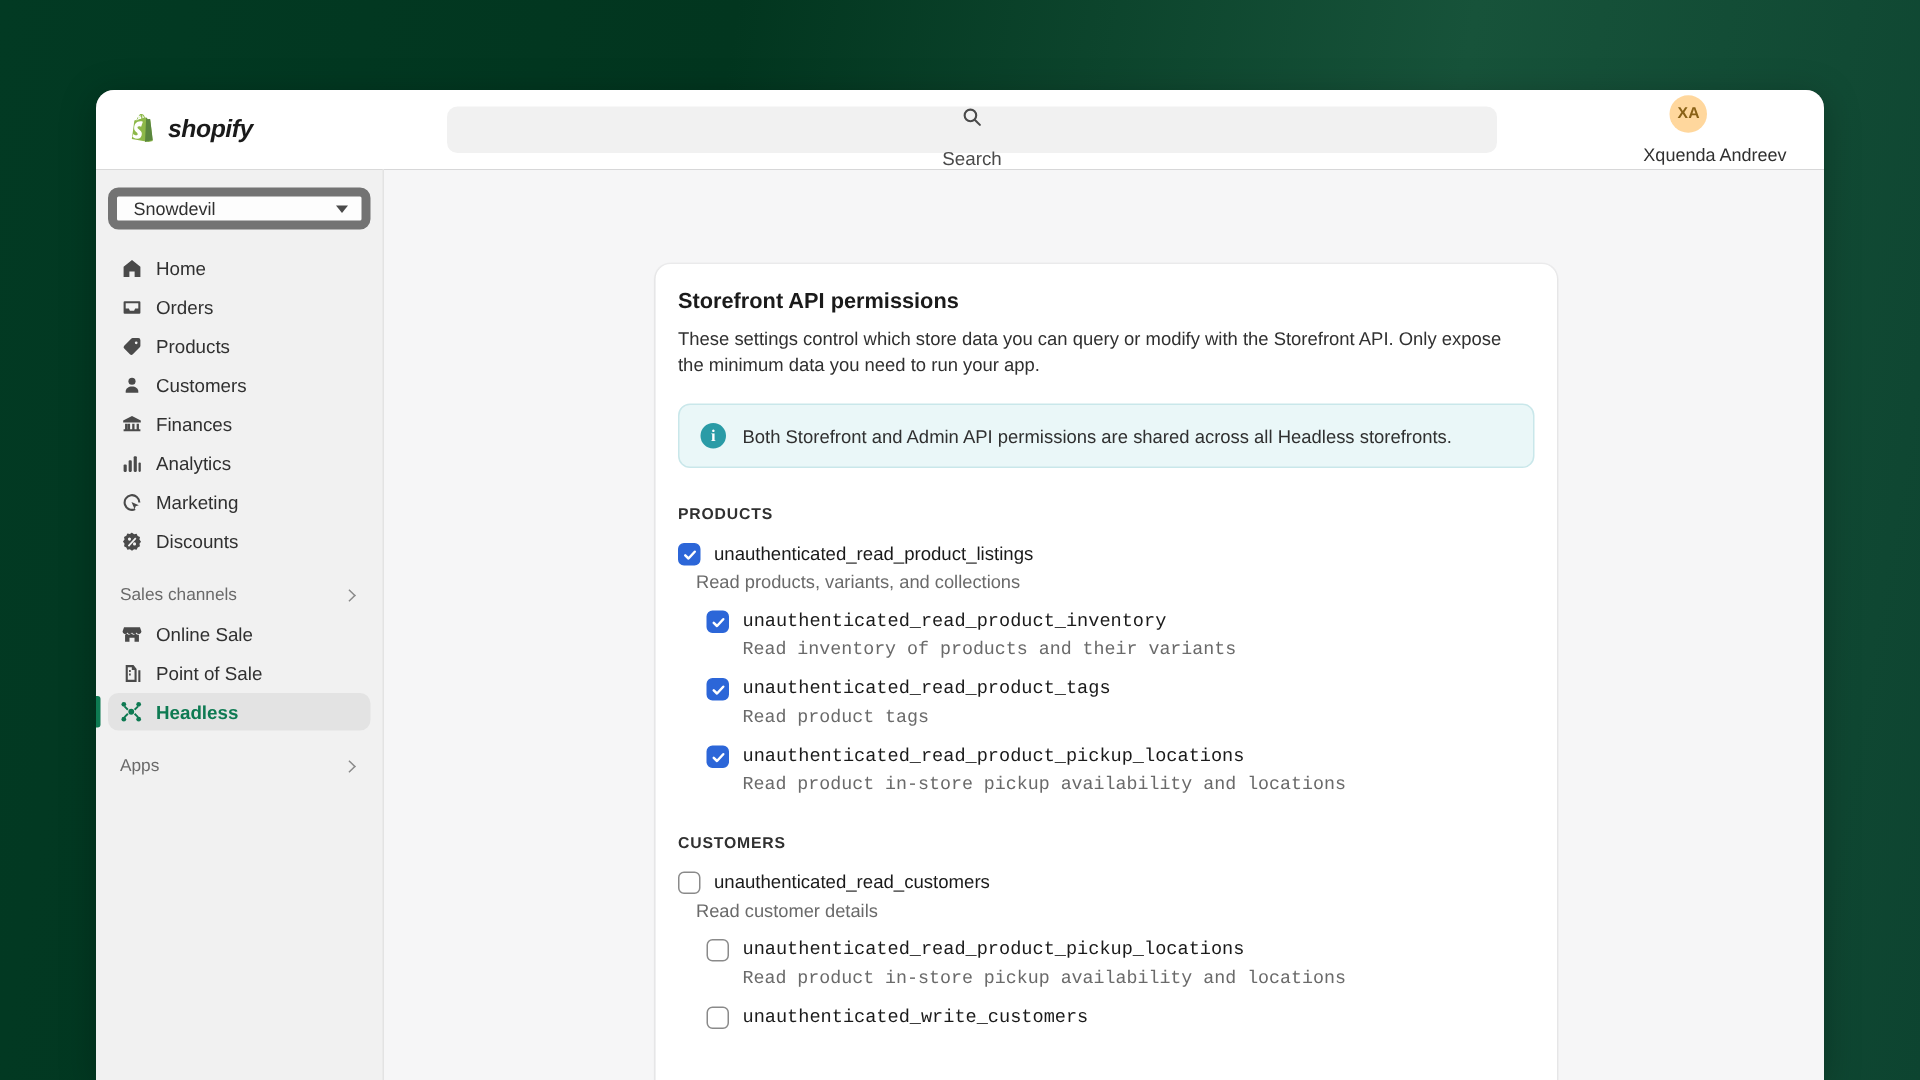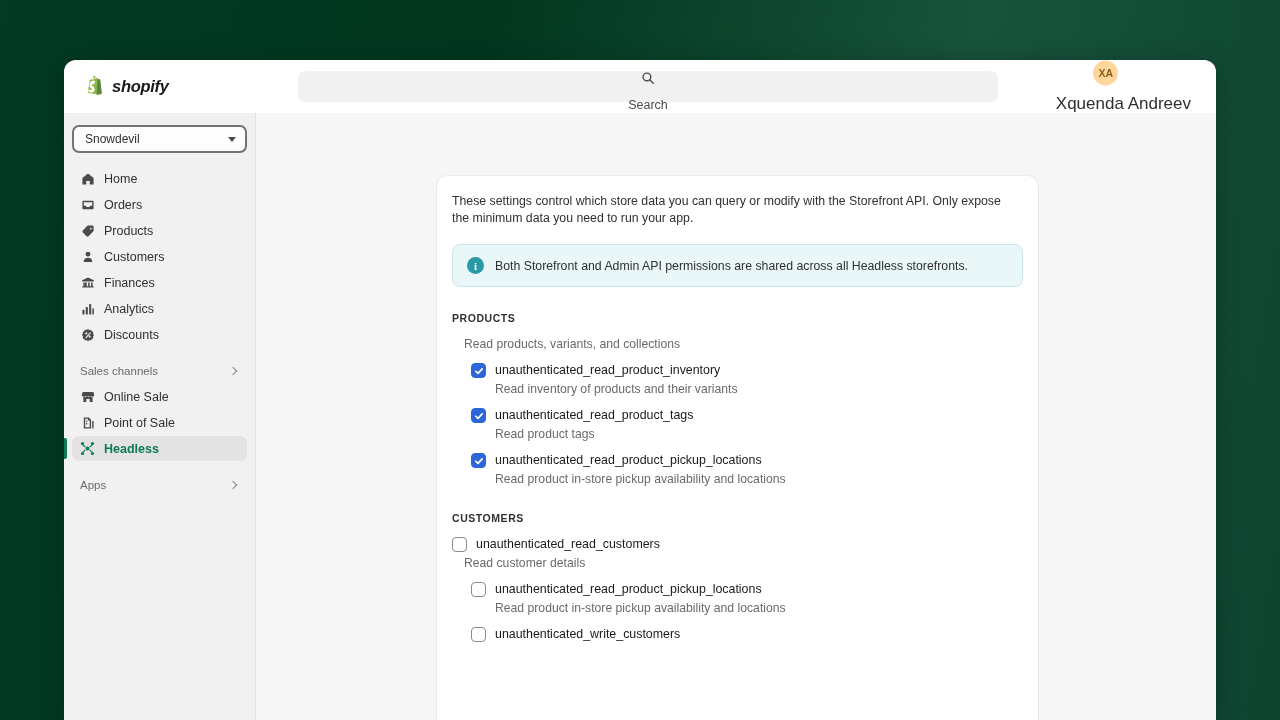--- a/index.html
+++ b/index.html
@@ -91,39 +91,39 @@
     border-radius: 50%;
     background: #ffd79d;
     color: #8a6116;
     font-size: 10.5px;
     font-weight: bold;
     display: flex;
     align-items: center;
     justify-content: center;
     letter-spacing: .2px;
   }
-  .user-name { font-size: 17px; color: #303030; margin-left: 35px; }
+  .user-name { font-size: 12px; color: #303030; margin-left: 35px; }
 
   
   #body-split { flex: 1; display: flex; min-height: 0; }
 
   
   #sidebar {
     width: 192px;
     min-width: 192px;
     background: #f1f1f1;
     border-right: 1px solid #e3e3e3;
     padding: 12px 8px 0 8px;
     overflow: hidden;
   }
 
   #store-select {
     height: 28px;
     background: #fdfdfd;
-    border: 2px solid #737373;
+    border: 6px solid #737373;
     border-radius: 7px;
     display: flex;
     align-items: center;
     justify-content: space-between;
     padding: 0 9px 0 11px;
     margin: 0 0 13px 0;
     cursor: pointer;
   }
   .store-name { font-size: 12px; color: #303030; }
   .caret {
@@ -262,21 +262,21 @@
     line-height: 15px;
     user-select: none;
   }
   .perm-sub {
     font-size: 12.2px;
     color: #6a6a6a;
     line-height: 15px;
     margin-top: 4px;
     margin-left: 12px;
   }
-  .perm.child { margin-left: 19px; margin-top: 11px; }
+  .perm.child { margin-left: 19px; margin-top: 11px; font-family: Liberation Mono, monospace; }
   .perm.child .perm-sub { margin-left: 24px; }
 
   .cbx {
     width: 15px; height: 15px;
     min-width: 15px;
     border-radius: 4px;
     border: 1.5px solid #8a8a8a;
     background: #ffffff;
     display: flex;
     align-items: center;
@@ -385,20 +385,29 @@
           <svg width="14" height="14" viewBox="0 0 20 20" fill="#4a4a4a">
               <rect x="2" y="11" width="3" height="7" rx="1"></rect>
               <rect x="6.8" y="7" width="3" height="11" rx="1"></rect>
               <rect x="11.6" y="3" width="3" height="15" rx="1"></rect>
               <rect x="16.2" y="9" width="2.2" height="9" rx="1"></rect>
             </svg>
         </span>
         <span class="nav-label">Analytics</span>
       </div>
 
+      <div class="nav-item">
+        <span class="nav-ico">
+          <svg width="14" height="14" viewBox="0 0 20 20" fill="none" stroke="#4a4a4a" stroke-width="2">
+              <path d="M17 10a7 7 0 10-4 6.3"></path>
+              <path d="M9.5 9.5l7 3-3 1-1 3-3-7z" fill="#4a4a4a" stroke="none"></path>
+            </svg>
+        </span>
+        <span class="nav-label">Marketing</span>
+      </div>
 
       <div class="nav-item">
         <span class="nav-ico">
           <svg width="14" height="14" viewBox="0 0 20 20" fill="#4a4a4a">
               <path d="M10 1.6l2 1.5 2.4-.5 1 2.2 2.2 1-.5 2.4 1.5 2-1.5 2 .5 2.4-2.2 1-1 2.2-2.4-.5-2 1.5-2-1.5-2.4.5-1-2.2-2.2-1 .5-2.4L1.4 10l1.5-2-.5-2.4 2.2-1 1-2.2 2.4.5 2-1.5zM7.6 6.2a1.5 1.5 0 100 3 1.5 1.5 0 000-3zm4.8 4.6a1.5 1.5 0 100 3 1.5 1.5 0 000-3zM13 6.2l-7 7.6 1.2 1.1 7-7.6L13 6.2z" fill-rule="evenodd"></path>
             </svg>
         </span>
         <span class="nav-label">Discounts</span>
       </div>
 
@@ -441,30 +450,39 @@
 
       <div class="nav-section">
         <span class="nav-section-label">Apps</span>
         <span class="chev"></span>
       </div>
     </div>
 
     <div id="main">
       <div id="card">
 
+        <div class="card-title">Storefront API permissions</div>
         <div class="card-desc">These settings control which store data you can query or modify with the Storefront API. Only expose the minimum data you need to run your app.</div>
 
         <div id="info-banner">
           <span class="info-ico">i</span>
           <span class="info-text">Both Storefront and Admin API permissions are shared across all Headless storefronts.</span>
         </div>
 
         <div id="sections">
             <div class="sec-head">PRODUCTS</div>
             <div class="perm">
+              <div class="perm-row">
+                <span class="cbx on">
+                  <svg width="10" height="10" viewBox="0 0 12 12" fill="none" stroke="#ffffff" stroke-width="2" stroke-linecap="round" stroke-linejoin="round">
+                    <polyline points="2.2,6.3 4.8,8.8 9.8,3.4"></polyline>
+                  </svg>
+                </span>
+                <span class="perm-label">unauthenticated_read_product_listings</span>
+              </div>
               <div class="perm-sub">Read products, variants, and collections</div>
             </div>
             <div class="perm child">
               <div class="perm-row">
                 <span class="cbx on">
                   <svg width="10" height="10" viewBox="0 0 12 12" fill="none" stroke="#ffffff" stroke-width="2" stroke-linecap="round" stroke-linejoin="round">
                     <polyline points="2.2,6.3 4.8,8.8 9.8,3.4"></polyline>
                   </svg>
                 </span>
                 <span class="perm-label">unauthenticated_read_product_inventory</span>

